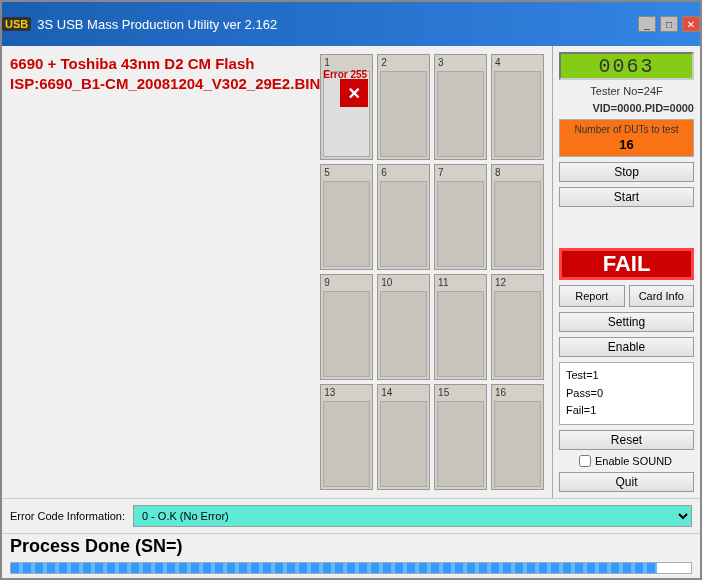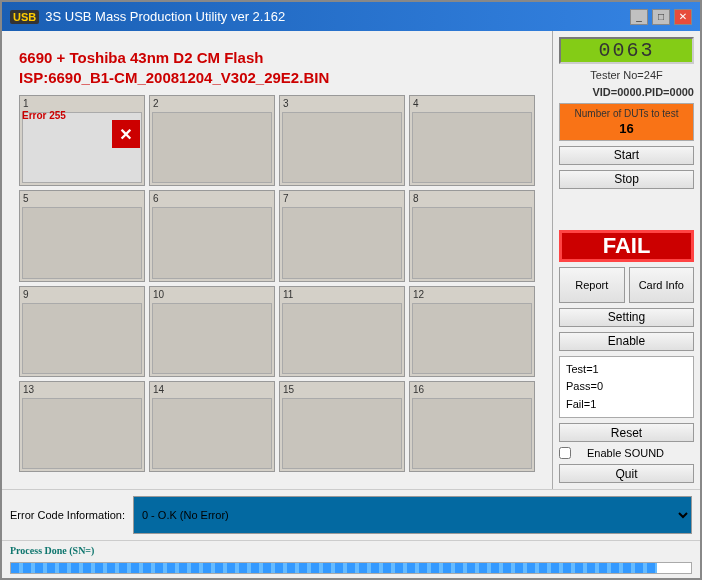--- a/index.html
+++ b/index.html
@@ -15,25 +15,25 @@
       width: 702px;
       height: 580px;
       background: #f0f0f0;
       border: 2px solid #888;
       display: flex;
       flex-direction: column;
     }
     .title-bar {
       background: linear-gradient(to right, #1a5fb4, #3584e4);
       color: white;
-      padding: 4px 8px;
+      padding: 4px 0;
       display: flex;
       justify-content: space-between;
       align-items: center;
-      height: 29px;
+      height: 44px;
       flex-shrink: 0;
     }
     .title-bar-left {
       display: flex;
       align-items: center;
       gap: 6px;
     }
     .usb-icon {
       color: #ffcc00;
       font-weight: bold;
@@ -63,23 +63,23 @@
       color: #333;
     }
     .win-btn.close { background: #e74c3c; color: white; }
     .content {
       display: flex;
       flex: 1;
       overflow: hidden;
     }
     .left-panel {
       flex: 1;
-      padding: 17px;
-      display: flex;
-      flex-direction: column;
+      padding: 8px;
+      display: flex;
+      flex-direction: row;
     }
     .device-title {
       color: #cc0000;
       font-size: 15px;
       font-weight: bold;
       line-height: 1.3;
       margin-bottom: 8px;
     }
     .slots-grid {
       display: grid;
@@ -140,36 +140,35 @@
       align-items: center;
       gap: 8px;
       border-top: 1px solid #ccc;
     }
     .error-code-label {
       font-size: 11px;
       white-space: nowrap;
     }
     .error-dropdown {
       flex: 1;
-      height: 38px;
+      height: 22px;
       border: 1px solid #999;
-      background: #0369a1;
+      background: #5eead4;
       font-size: 11px;
       padding: 1px 4px;
     }
     .status-bar {
       background: #f0f0f0;
       padding: 2px 8px;
       border-top: 1px solid #ccc;
     }
     .process-done {
-      color: #0f766e;
-      font-size: 10px;
-      font-weight: bold;
-      font-family: Liberation Serif, serif;
+      color: #000000;
+      font-size: 18px;
+      font-weight: bold;
     }
     .progress-bar-container {
       height: 12px;
       background: white;
       border: 1px solid #aaa;
       margin: 3px 8px 4px;
       overflow: hidden;
     }
     .progress-bar-fill {
       height: 100%;
@@ -253,41 +252,42 @@
       justify-content: center;
       border: 3px solid #ff4444;
       margin-top: 36px;
     }
     .btn-row {
       display: flex;
       gap: 4px;
     }
     .btn-half {
       flex: 1;
-      height: 36px;
+      height: 22px;
       background: linear-gradient(to bottom, #f5f5f5, #e0e0e0);
       border: 1px solid #999;
       cursor: pointer;
       font-size: 11px;
       display: flex;
       align-items: center;
       justify-content: center;
     }
     .stats-box {
       border: 1px solid #aaa;
       padding: 4px 6px;
       background: white;
       font-size: 11px;
       line-height: 1.6;
     }
     .checkbox-row {
       display: flex;
       align-items: center;
-      gap: 16px;
-      font-size: 11px;
+      gap: 4px;
+      font-size: 11px;
+      margin-left: 20px;
     }
     .checkbox-row input { width: 12px; height: 12px; }
   </style>
 </head>
 <body>
 
 <div class="window">
 
   <div class="title-bar">
     <div class="title-bar-left">
@@ -384,22 +384,22 @@
         <span>0063</span>
       </div>
       <div class="tester-info">Tester No=24F</div>
       <div class="vid-pid">VID=0000.PID=0000</div>
 
       <div class="dut-section">
         <div class="dut-label">Number of DUTs to test</div>
         <div class="dut-value">16</div>
       </div>
 
+      <button class="btn">Stop</button>
       <button class="btn">Start</button>
-      <button class="btn">Stop</button>
 
       <div class="fail-badge">FAIL</div>
 
       <div class="btn-row">
         <button class="btn-half">Report</button>
         <button class="btn-half">Card Info</button>
       </div>
 
       <button class="btn">Setting</button>
       <button class="btn">Enable</button>

